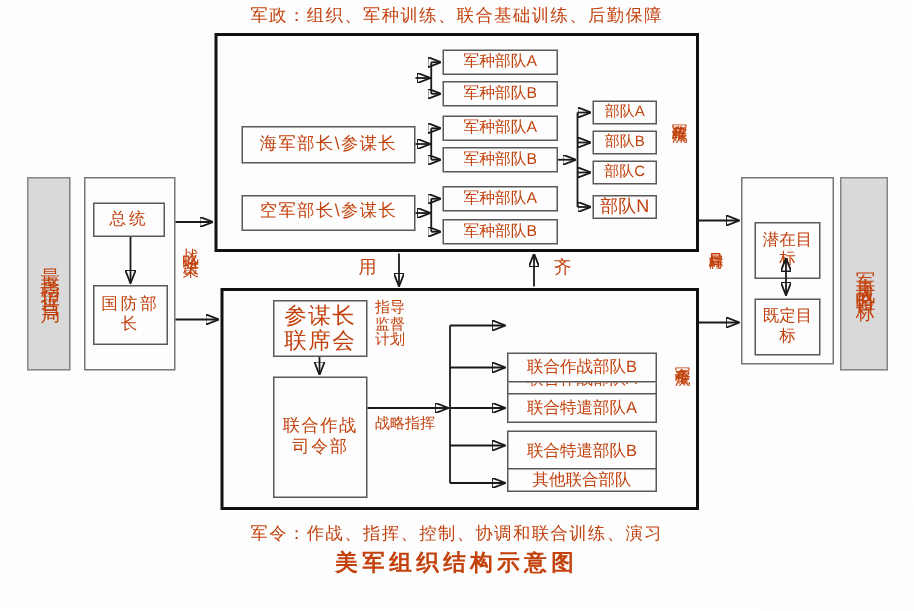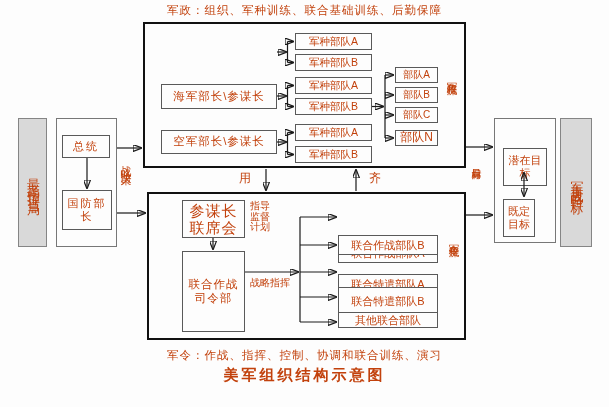--- a/index.html
+++ b/index.html
@@ -63,31 +63,31 @@
   <div class="bigbox" style="left:147px; top:192px; width:319px; height:148px;"></div>
 
   <div class="box" style="left:182px; top:200px; width:63px; height:38px; font-size:15px; letter-spacing:1px;">参谋长联席会</div>
   <div class="lbl" style="left:250px; top:201px; width:23px; font-size:10px; line-height:10.5px;">指导监督计划</div>
 
   <div class="box" style="left:182px; top:251px; width:63px; height:81px; font-size:11.5px; letter-spacing:1px;">联合作战司令部</div>
   <div class="lbl" style="left:250px; top:277px; font-size:10px;">战略指挥</div>
 
   <div class="box" style="left:338px; top:207px; width:100px; height:20px; font-size:11px;margin-top:36px;">联合作战部队A</div>
   <div class="box" style="left:338px; top:235px; width:100px; height:20px; font-size:11px;">联合作战部队B</div>
-  <div class="box" style="left:338px; top:262px; width:100px; height:20px; font-size:11px;margin-top:12px;">联合特遣部队A</div>
+  <div class="box" style="left:338px; top:262px; width:100px; height:20px; font-size:11px;">联合特遣部队A</div>
   <div class="box" style="left:338px; top:287px; width:100px; height:28px; font-size:11px;">联合特遣部队B</div>
   <div class="box" style="left:338px; top:312px; width:100px; height:16px; font-size:11px;">其他联合部队</div>
 
   <div class="lbl vtext" style="left:448px; top:236px; font-size:10.5px; letter-spacing:1px;">军令流程</div>
 
   <div class="lbl vtext" style="left:471px; top:161px; font-size:10px;">目标导向</div>
 
   <div class="bigbox" style="left:494px; top:118px; width:62px; height:125px; border:1px solid #777;"></div>
   <div class="box" style="left:503px; top:132px; width:44px; height:38px; font-size:11px;margin-top:16px;">潜在目标</div>
-  <div class="box" style="left:503px; top:199px; width:32px; height:38px; font-size:11px;">既定目标</div>
+  <div class="box" style="left:503px; top:199px; width:44px; height:38px; font-size:11px;">既定目标</div>
 
   <div class="box graybox vtext" style="left:560px; top:118px; width:32px; height:129px; font-size:13px; letter-spacing:4px;">军事战略目标</div>
 
   <svg class="wires" width="609" height="407" viewBox="0 0 609 407">
     <defs>
       <marker id="ah" markerWidth="9" markerHeight="7" refX="8" refY="3.5" orient="auto-start-reverse" markerUnits="userSpaceOnUse">
         <path d="M0,0 L9,3.5 L0,7 Z" fill="#1a1a1a" stroke="none"></path>
       </marker>
     </defs>
 

